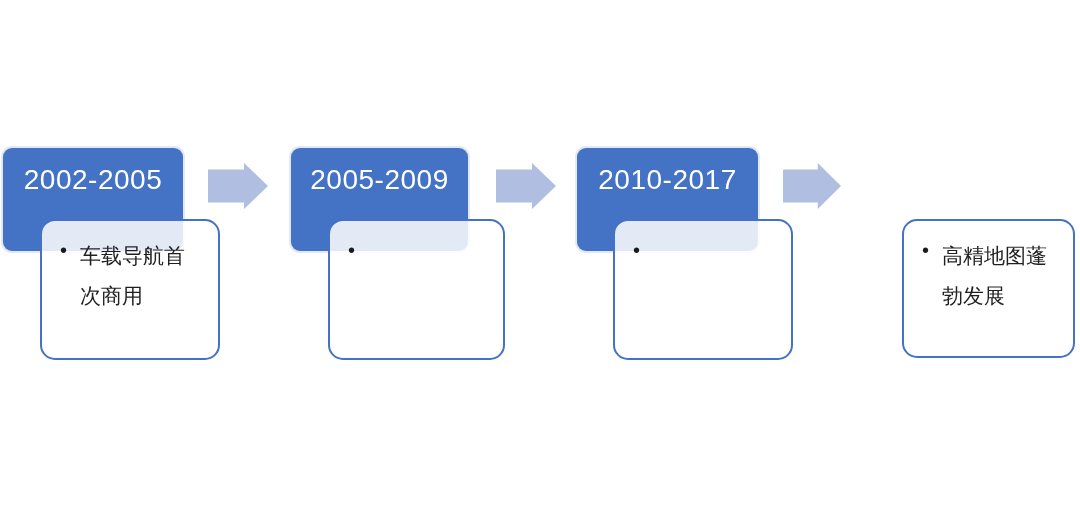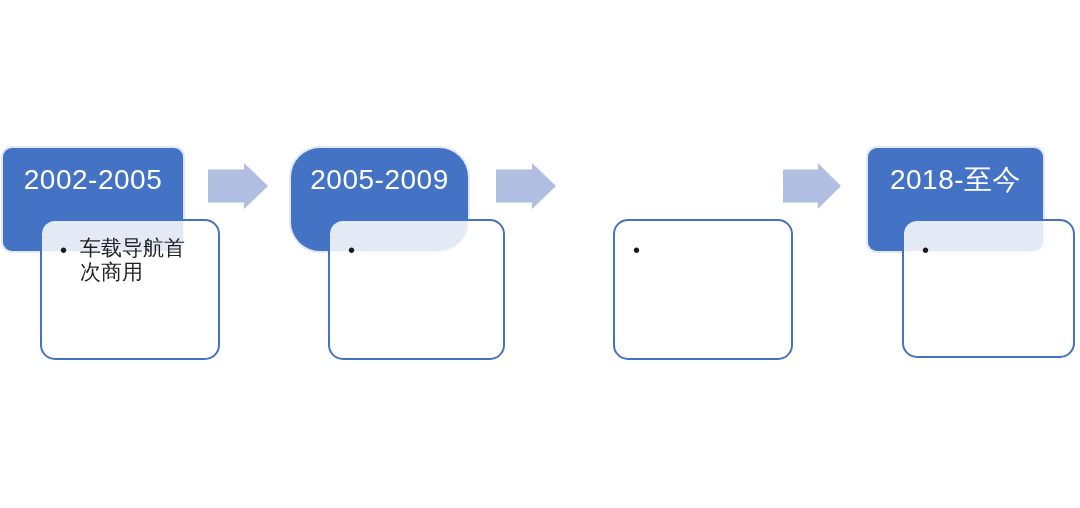--- a/index.html
+++ b/index.html
@@ -23,21 +23,21 @@
     box-shadow: 0 0 0 2px rgba(190, 205, 235, 0.45);
     color: #ffffff;
     text-align: center;
     padding-top: 15px;
     font-size: 28px;
     line-height: 34px;
     letter-spacing: 0.5px;
     z-index: 1;
   }
   .year-box.s1 { left: 3px;   width: 180px; }
-  .year-box.s2 { left: 291px; width: 177px; border-radius: 29px; }
+  .year-box.s2 { left: 291px; width: 177px; }
   .year-box.s3 { left: 577px; width: 181px; }
   .year-box.s4 { left: 868px; width: 175px; }
 
   .detail-card {
     position: absolute;
     top: 219px;
     height: 141px;
     background: rgba(255, 255, 255, 0.85);
     border: 2px solid #4472C4;
     border-radius: 15px;
@@ -54,21 +54,21 @@
     width: 20px;
     flex: 0 0 20px;
     color: #1a1a1a;
     font-size: 20px;
     line-height: 28px;
   }
   .bullet-text {
     max-width: 119px;
     color: #1f1f1f;
     font-size: 21px;
-    line-height: 24px;
+    line-height: 40px;
     word-break: break-all;
   }
 
   .arrow {
     position: absolute;
     top: 163px;
     width: 60px;
     height: 46px;
     z-index: 0;
   }
@@ -106,34 +106,35 @@
       <span class="bullet-dot">•</span>
     </div>
   </div>
 
   <div class="arrow a2">
     <svg viewBox="0 0 60 46" preserveAspectRatio="none" aria-hidden="true">
       <polygon points="0,6.5 36,6.5 36,0 60,23 36,46 36,39.5 0,39.5" fill="#B0BEE2"></polygon>
     </svg>
   </div>
 
+  <div class="year-box s3">
+    <span>2010-2017</span>
+  </div>
   <div class="detail-card s3">
     <div class="bullet-row">
       <span class="bullet-dot">•</span>
     </div>
   </div>
 
   <div class="arrow a3">
     <svg viewBox="0 0 60 46" preserveAspectRatio="none" aria-hidden="true">
       <polygon points="0,6.5 36,6.5 36,0 60,23 36,46 36,39.5 0,39.5" fill="#B0BEE2"></polygon>
     </svg>
   </div>
 
-  <div class="year-box s4">
-    <span>2018-至今</span>
-  </div>
   <div class="detail-card s4">
     <div class="bullet-row">
       <span class="bullet-dot">•</span>
+      <span class="bullet-text">高精地图蓬勃发展</span>
     </div>
   </div>
 
 </div>
 
 </body></html>

